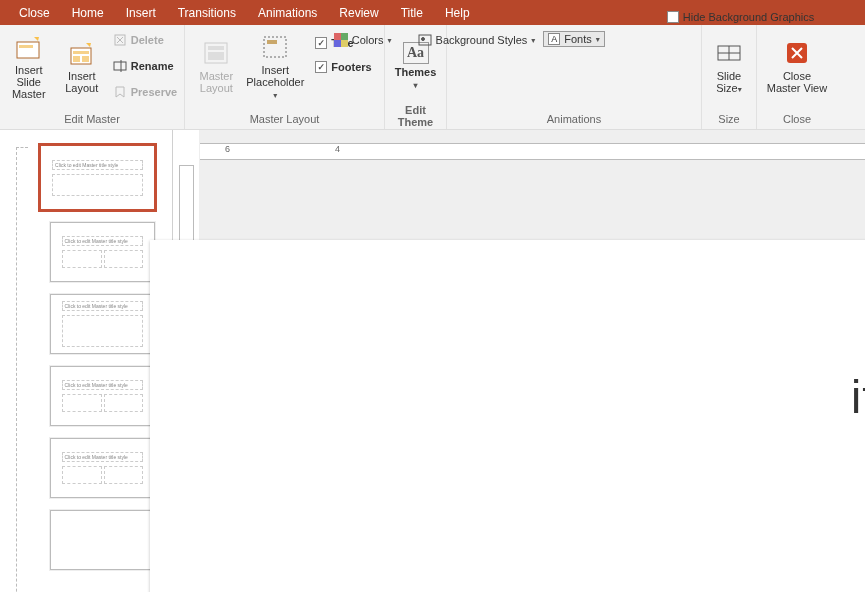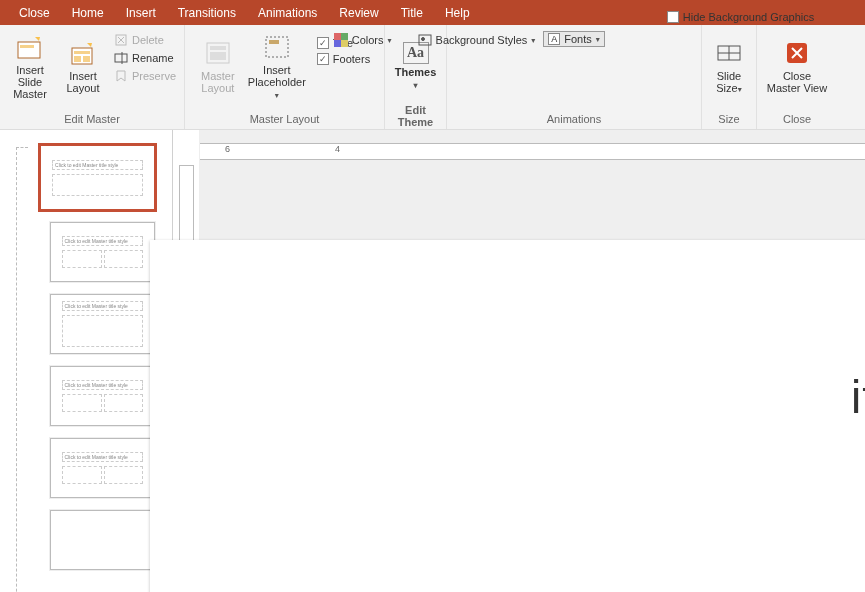--- a/index.html
+++ b/index.html
@@ -10,21 +10,21 @@
   .tellme { display: flex; align-items: center; color: #fff; margin-left: 20px; gap: 6px; font-size: 12px;}
   .tellme svg { stroke: #fff; }
   .ribbon { height: 105px; background: #f3f3f3; border-bottom: 1px solid #ddd; display: flex; }
   .group { display: flex; flex-direction: column; align-items: center; justify-content: space-between; padding: 4px 4px 2px 4px; border-right: 1px solid #e1e1e1; }
   .group-content { display: flex; align-items: flex-start; gap: 4px; flex: 1; }
   .group-label { font-size: 11px; color: #666; text-align: center; padding: 1px 0 2px 0; }
   .bigbtn { display: flex; flex-direction: column; align-items: center; justify-content: center; width: 52px; height: 74px; cursor: pointer; text-align: center; font-size: 11px; gap: 2px;}
   .bigbtn.narrow { width: 46px; }
   .bigbtn .ic { width: 28px; height: 30px; display: flex; align-items: center; justify-content: center; }
   .smallbtn { display: flex; align-items: center; gap: 4px; font-size: 11px; padding: 2px 4px; cursor: pointer; white-space: nowrap;}
-  .smallcol { display: flex; flex-direction: column; gap: 0; padding-top: 2px;}
+  .smallcol { display: flex; flex-direction: column; gap: 8px; padding-top: 2px; font-weight: bold;}
   .ck { width: 12px; height: 12px; border: 1px solid #888; background: #fff; display: inline-flex; align-items: center; justify-content: center; font-size: 9px; color:#555;}
   .dim { color: #aaa; }
   .dd-caret { font-size: 8px; color: #555; }
   
   .workspace { display: flex; height: 462px; position: relative;}
   .thumbpane { width: 173px; background: #fff; border-right: 1px solid #d0d0d0; padding: 15px 0 0 18px; overflow: hidden;}
   .thumb { margin: 0 0 12px 32px; }
   .thumb.master { margin-left: 22px; }
   .thumb-slide { width: 105px; height: 60px; background: #fff; border: 1px solid #bbb; box-shadow: 0 0 0 1px #eee; display:flex; flex-direction:column; align-items:center; justify-content:center; gap:4px; padding:6px;}
   .thumb.master .thumb-slide { width: 115px; height: 65px; }

